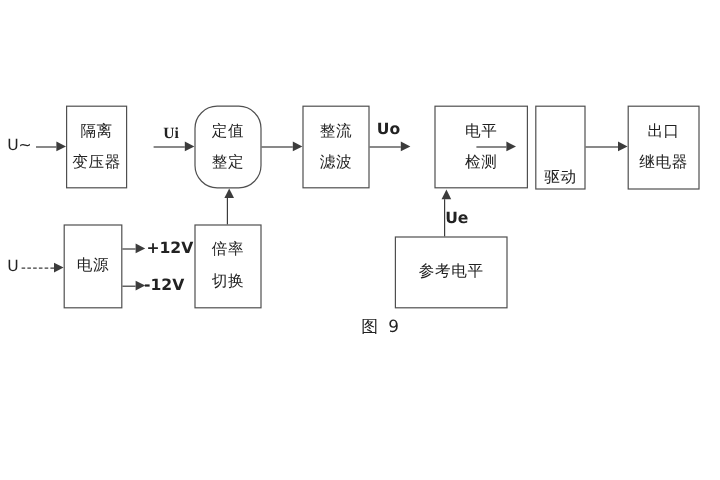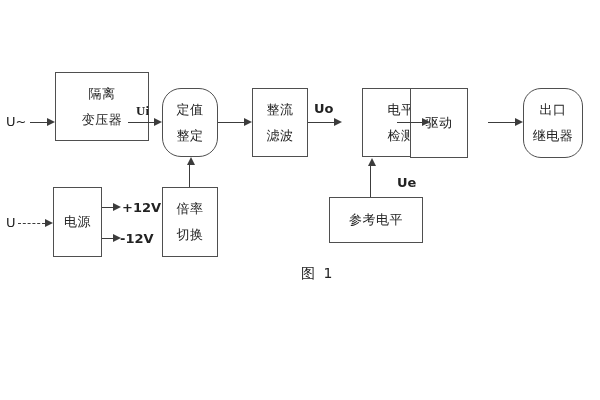--- a/index.html
+++ b/index.html
@@ -66,35 +66,35 @@
     content: "";
     position: absolute;
     top: -8px;
     left: -3.3px;
     width: 0; height: 0;
     border-bottom: 8px solid #3c3c3c;
     border-left: 4px solid transparent;
     border-right: 4px solid transparent;
   }
   
-  #b-isolation   { left: 55px;  top: 72px;  width: 94px; height: 69px; }
+  #b-isolation   { left: 55px;  top: 88px;  width: 51px; height: 69px; }
   #b-setting     { left: 162px; top: 88px;  width: 56px; height: 69px; border-radius: 19px; }
   #b-rectifier   { left: 252px; top: 88px;  width: 56px; height: 69px; }
   #b-level       { left: 362px; top: 88px;  width: 78px; height: 69px; }
-  #b-drive       { left: 410px; top: 88px;  width: 58px; height: 70px; }
-  #b-relay       { left: 523px; top: 88px;  width: 60px; height: 70px; border-radius: 18px; }
+  #b-drive       { left: 446px; top: 88px;  width: 42px; height: 70px; justify-content: flex-end; }
+  #b-relay       { left: 523px; top: 88px;  width: 60px; height: 70px; }
   #b-power       { left: 53px;  top: 187px; width: 49px; height: 70px; }
   #b-ratio       { left: 162px; top: 187px; width: 56px; height: 70px; text-align: right; }
-  #b-reference   { left: 329px; top: 197px; width: 94px; height: 46px; }
+  #b-reference   { left: 329px; top: 197px; width: 94px; height: 60px; }
   
   #l-ac      { left: 6px;   top: 114px; }
   #l-dc      { left: 6px;   top: 215px; }
   #l-ui      { left: 136px; top: 103px; font-family: Liberation Serif, serif; }
   #l-uo      { left: 314px; top: 101px; }
-  #l-ue      { left: 397px; top: 175px; }
+  #l-ue      { left: 371px; top: 175px; }
   #l-p12     { left: 122px; top: 200px; }
   #l-n12     { left: 120px; top: 231px; }
   #l-caption { left: 301px; top: 266px; font-size: 14px; letter-spacing: 2px; }
   
   #a-ac      { left: 30px;  top: 122px; width: 17px; }
   #a-ui      { left: 128px; top: 122px; width: 26px; }
   #a-set-rec { left: 218px; top: 122px; width: 26px; }
   #a-uo      { left: 308px; top: 122px; width: 26px; }
   #a-lev-drv { left: 397px; top: 122px; width: 25px; }
   #a-drv-rel { left: 488px; top: 122px; width: 27px; }
@@ -144,21 +144,21 @@
     <span>参考电平</span>
   </div>
 
   <span class="lbl" id="l-ac">U~</span>
   <span class="lbl" id="l-dc">U</span>
   <span class="lbl sig" id="l-ui">Ui</span>
   <span class="lbl sig" id="l-uo">Uo</span>
   <span class="lbl sig" id="l-ue">Ue</span>
   <span class="lbl sig" id="l-p12">+12V</span>
   <span class="lbl sig" id="l-n12">-12V</span>
-  <span class="lbl" id="l-caption">图 1</span>
+  <span class="lbl" id="l-caption">图 9</span>
 
   <div class="arrow-h" id="a-ac"></div>
   <div class="arrow-h" id="a-ui"></div>
   <div class="arrow-h" id="a-set-rec"></div>
   <div class="arrow-h" id="a-uo"></div>
   <div class="arrow-h" id="a-lev-drv"></div>
   <div class="arrow-h" id="a-drv-rel"></div>
   <div class="arrow-h dashed" id="a-dc"></div>
   <div class="arrow-h" id="a-p12"></div>
   <div class="arrow-h" id="a-n12"></div>

